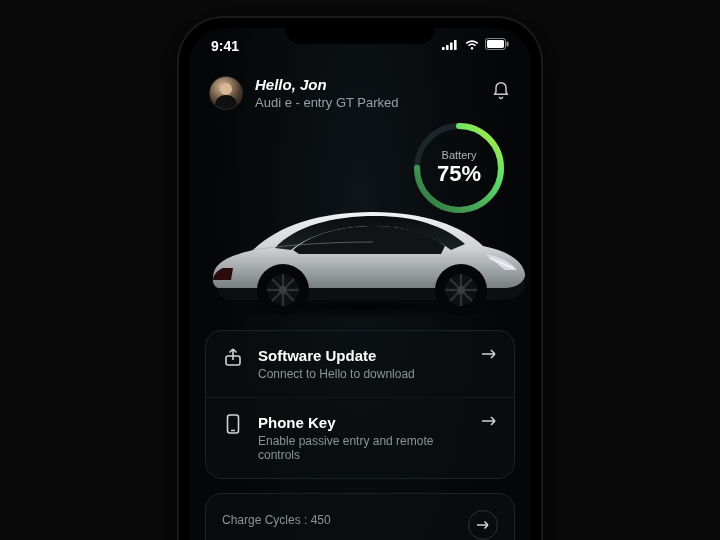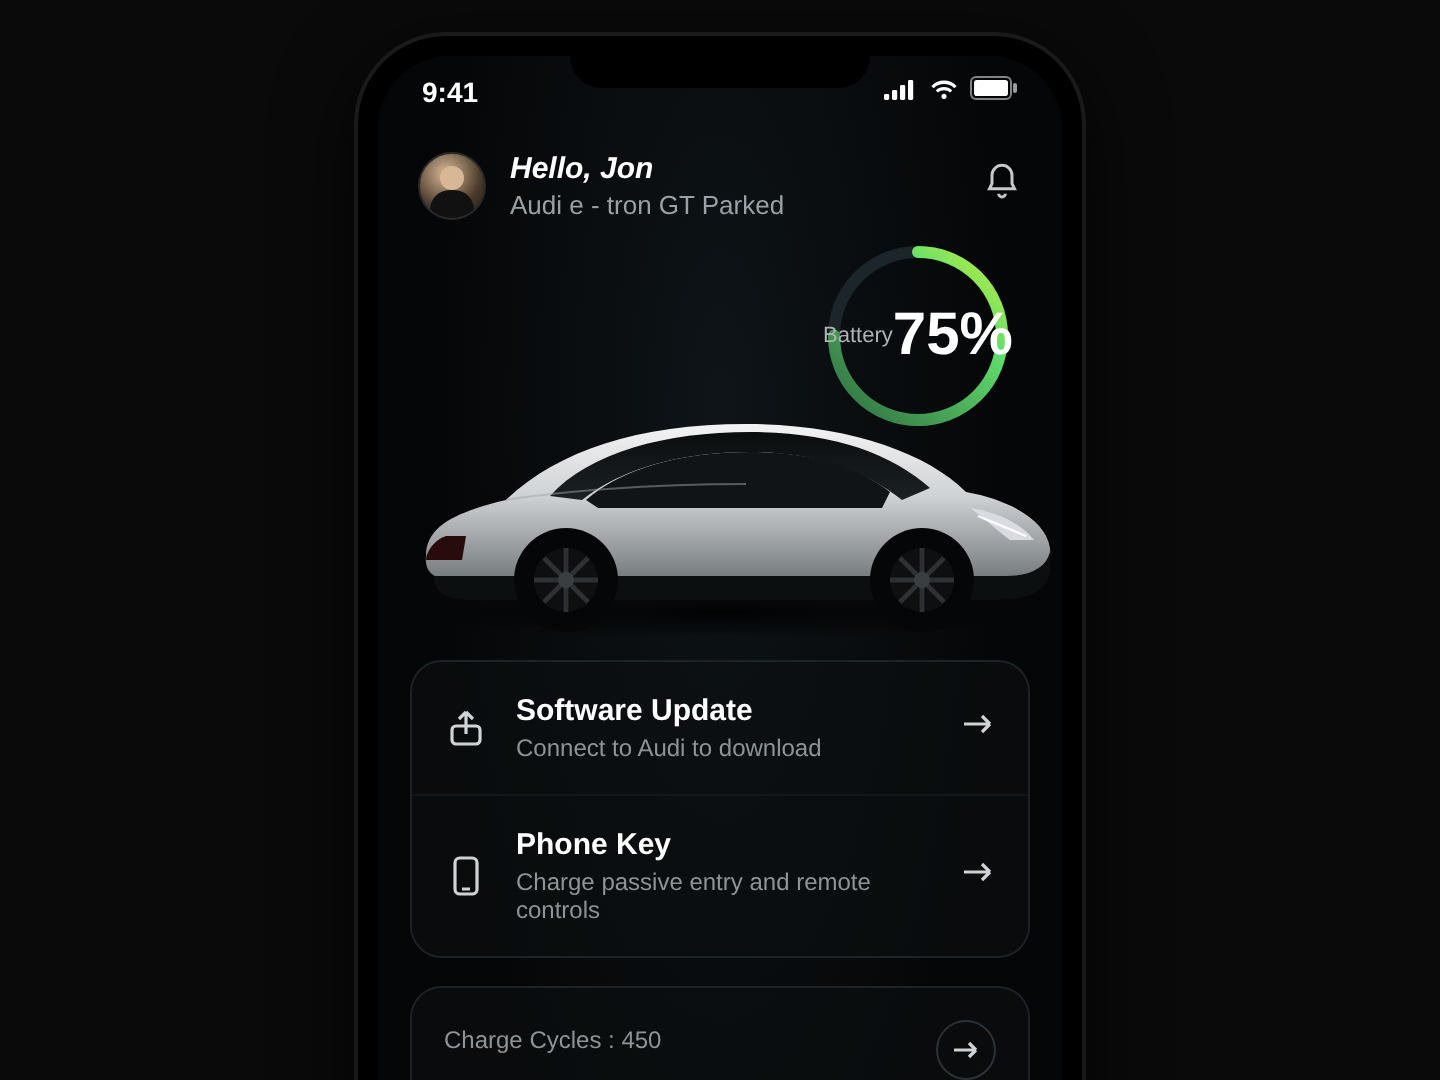--- a/index.html
+++ b/index.html
@@ -102,44 +102,43 @@
     margin: 2px 0 0;
   }
   .battery-ring {
     position: absolute;
     top: 4px; right: 24px;
     width: 96px; height: 96px;
     z-index:3;
   }
   .battery-ring .inner {
     position:absolute; inset:0;
-    display:flex; flex-direction:row;
+    display:flex; flex-direction:column;
     align-items:center; justify-content:center;
     color:#fff;
   }
   .battery-ring .inner .lbl { font-size:11px; color:#aeb3b5; }
-  .battery-ring .inner .pct { font-size:30px; font-weight:700; color:#fff; }
+  .battery-ring .inner .pct { font-size:22px; font-weight:700; color:#fff; }
 
   .car {
     position:absolute;
     left: -6px; right: -6px; bottom: 8px;
     height: 150px;
     pointer-events:none;
   }
 
   .cards {
     margin: 4px 16px 0;
     background: rgba(12,16,18,0.55);
     border: 1px solid #1b2327;
     border-radius: 16px;
     overflow: hidden;
   }
   .card-row {
     display:flex;
-    align-items:center;
     gap: 14px;
     padding: 16px 16px;
     color:#fff;
   }
   .card-row + .card-row { border-top:1px solid #11171a; }
   .card-row .ic { width:22px; display:flex; justify-content:center; color:#cfd3d5; }
   .card-row .txt { flex:1; }
   .card-row .title { font-size:15px; font-weight:600; }
   .card-row .sub { font-size:12px; color:#8d9396; margin-top:3px; }
   .card-row .arrow { color:#cfd3d5; }
@@ -195,21 +194,21 @@
               <rect x="21.5" y="3.5" width="2" height="5" rx="1" fill="#fff" fill-opacity="0.6"></rect>
             </svg>
         </span>
       </span>
     </div>
 
     <div class="header">
       <div class="avatar"></div>
       <div class="greeting">
         <div class="hello">Hello, Jon</div>
-        <div class="sub">Audi e - tron GT Parked</div>
+        <div class="sub">Audi e - entry GT Parked</div>
       </div>
       <span class="bell">
         <svg width="20" height="20" viewBox="0 0 24 24" fill="none" stroke="currentColor" stroke-width="1.8">
             <path d="M6 8a6 6 0 0 1 12 0v5l1.5 3h-15L6 13V8z"></path>
             <path d="M10 19a2 2 0 0 0 4 0"></path>
           </svg>
       </span>
     </div>
 
     <div class="hero">
@@ -305,38 +304,38 @@
     <div class="cards">
       <div class="card-row">
         <span class="ic">
           <svg width="18" height="20" viewBox="0 0 18 20" fill="none" stroke="currentColor" stroke-width="1.6">
               <path d="M9 13V2m0 0L5.5 5.5M9 2l3.5 3.5"></path>
               <rect x="2" y="9" width="14" height="9" rx="2"></rect>
             </svg>
         </span>
         <div class="txt">
           <div class="title">Software Update</div>
-          <div class="sub">Connect to Audi to download</div>
+          <div class="sub">Connect to Hello to download</div>
         </div>
         <span class="arrow">
           <svg width="18" height="14" viewBox="0 0 18 14" fill="none" stroke="currentColor" stroke-width="1.6">
               <path d="M2 7h13m0 0l-4-4m4 4l-4 4"></path>
             </svg>
         </span>
       </div>
       <div class="card-row">
         <span class="ic">
           <svg width="14" height="20" viewBox="0 0 14 20" fill="none" stroke="currentColor" stroke-width="1.6">
               <rect x="1.5" y="1" width="11" height="18" rx="2.4"></rect>
               <line x1="5" y1="16.5" x2="9" y2="16.5"></line>
             </svg>
         </span>
         <div class="txt">
           <div class="title">Phone Key</div>
-          <div class="sub">Charge passive entry and remote controls</div>
+          <div class="sub">Enable passive entry and remote controls</div>
         </div>
         <span class="arrow">
           <svg width="18" height="14" viewBox="0 0 18 14" fill="none" stroke="currentColor" stroke-width="1.6">
               <path d="M2 7h13m0 0l-4-4m4 4l-4 4"></path>
             </svg>
         </span>
       </div>
     </div>
 
     <div class="health">

